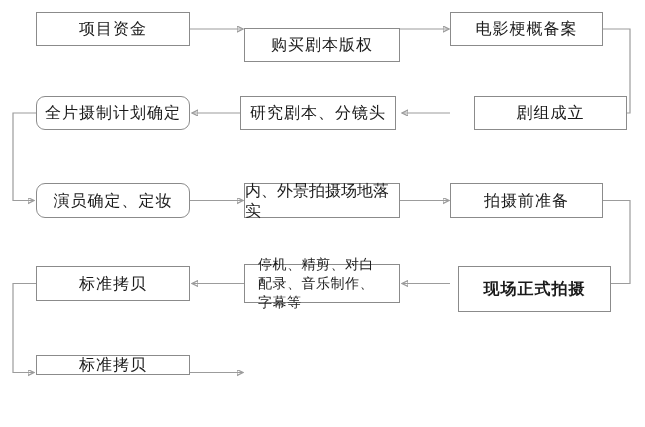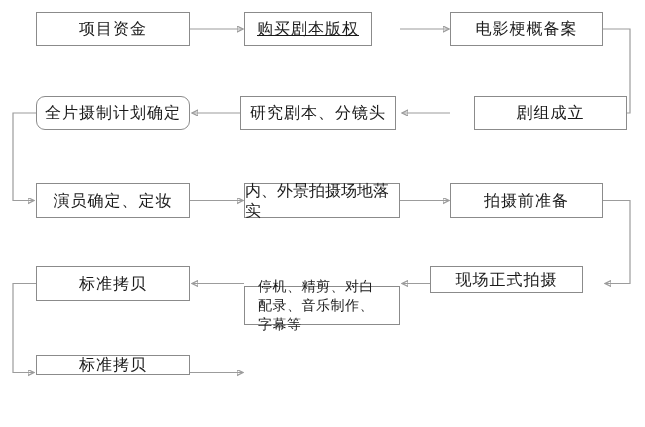--- a/index.html
+++ b/index.html
@@ -21,21 +21,20 @@
     justify-content:center;
     font-size:16px;
     letter-spacing:1px;
     line-height:1.2;
   }
   .node.small{
     font-size:14px;
     line-height:19px;
     letter-spacing:0.5px;
     padding:8px 13px;
-    margin-top:22px;
   }
   #connectors{
     position:absolute;left:0;top:0;width:645px;height:427px;
     pointer-events:none;
   }
   #connectors path{
     fill:none;
     stroke:#9c9c9c;
     stroke-width:1.2;
   }
@@ -60,30 +59,30 @@
     <path d="M190,200.5 H243" marker-end="url(#arr)"></path>
     <path d="M400,200.5 H449" marker-end="url(#arr)"></path>
     <path d="M603,200.5 H630 V283.5 H605" marker-end="url(#arr)"></path>
     <path d="M450,283.5 H402" marker-end="url(#arr)"></path>
     <path d="M244,283.5 H192" marker-end="url(#arr)"></path>
     <path d="M36,283.5 H13 V372.5 H34" marker-end="url(#arr)"></path>
     <path d="M190,372.5 H243" marker-end="url(#arr)"></path>
   </svg>
 
   <div class="node" style="left:36px;top:12px;width:154px;height:34px;">项目资金</div>
-  <div class="node" style="left:244px;top:12px;width:128px;height:34px;text-decoration:underline;">购买剧本版权</div>
+  <div class="node" style="left:244px;top:28px;width:156px;height:34px;">购买剧本版权</div>
   <div class="node" style="left:450px;top:12px;width:153px;height:34px;">电影梗概备案</div>
 
   <div class="node" style="left:36px;top:96px;width:154px;height:34px;border-radius:9px;">全片摄制计划确定</div>
   <div class="node" style="left:240px;top:96px;width:156px;height:34px;">研究剧本、分镜头</div>
   <div class="node" style="left:450px;top:96px;width:153px;height:34px;margin-left:24px;">剧组成立</div>
 
-  <div class="node" style="left:36px;top:183px;width:154px;height:35px;">演员确定、定妆</div>
+  <div class="node" style="left:36px;top:183px;width:154px;height:35px;border-radius:9px;">演员确定、定妆</div>
   <div class="node" style="left:244px;top:183px;width:156px;height:35px;letter-spacing:0;">内、外景拍摄场地落实</div>
   <div class="node" style="left:450px;top:183px;width:153px;height:35px;">拍摄前准备</div>
 
   <div class="node" style="left:36px;top:266px;width:154px;height:35px;">标准拷贝</div>
   <div class="node small" style="left:244px;top:264px;width:156px;height:39px;">停机、精剪、对白配录、音乐制作、字幕等</div>
-  <div class="node" style="left:430px;top:266px;width:153px;height:27px;">现场正式拍摄</div>
+  <div class="node" style="left:458px;top:266px;width:153px;height:46px;font-weight:bold;">现场正式拍摄</div>
 
   <div class="node" style="left:36px;top:355px;width:154px;height:20px;">标准拷贝</div>
 
 </div>
 
 </body></html>

